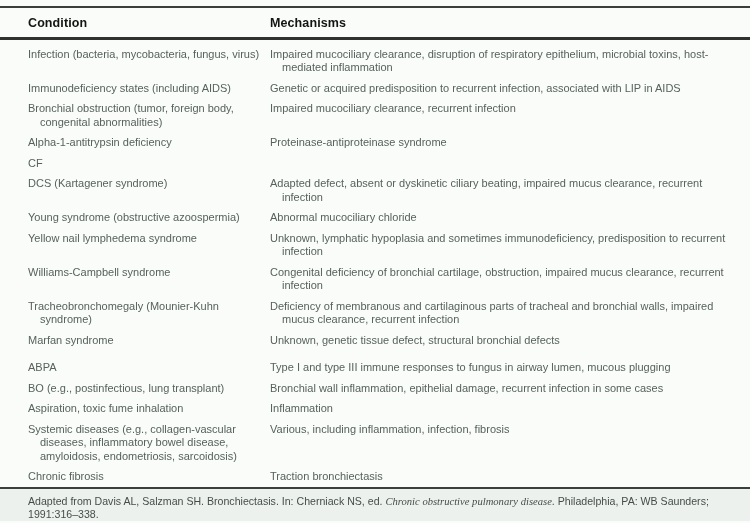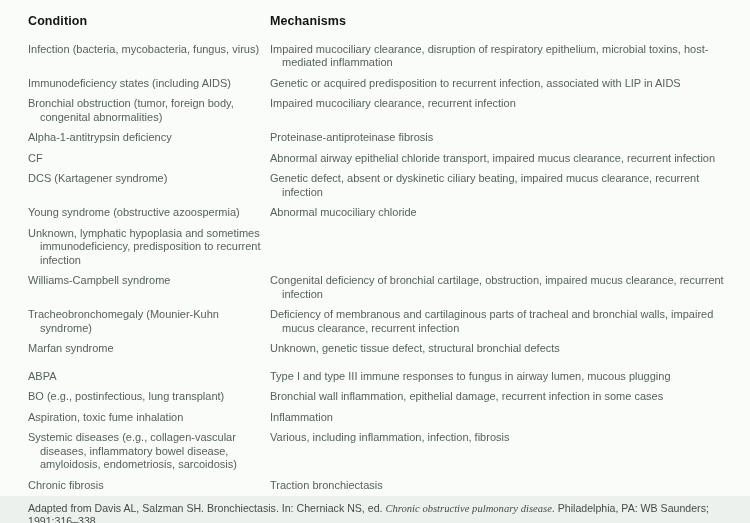--- a/index.html
+++ b/index.html
@@ -108,39 +108,39 @@
     <div class="cell mechanism">Genetic or acquired predisposition to recurrent infection, associated with LIP in AIDS</div>
   </div>
 
   <div class="grid-row body-row">
     <div class="cell condition">Bronchial obstruction (tumor, foreign body, congenital abnormalities)</div>
     <div class="cell mechanism">Impaired mucociliary clearance, recurrent infection</div>
   </div>
 
   <div class="grid-row body-row">
     <div class="cell condition">Alpha-1-antitrypsin deficiency</div>
-    <div class="cell mechanism">Proteinase-antiproteinase fibrosis</div>
+    <div class="cell mechanism">Proteinase-antiproteinase syndrome</div>
   </div>
 
   <div class="grid-row body-row">
     <div class="cell condition">CF</div>
-    <div class="cell mechanism">Abnormal airway epithelial chloride transport, impaired mucus clearance, recurrent infection</div>
   </div>
 
   <div class="grid-row body-row">
     <div class="cell condition">DCS (Kartagener syndrome)</div>
-    <div class="cell mechanism">Genetic defect, absent or dyskinetic ciliary beating, impaired mucus clearance, recurrent infection</div>
+    <div class="cell mechanism">Adapted defect, absent or dyskinetic ciliary beating, impaired mucus clearance, recurrent infection</div>
   </div>
 
   <div class="grid-row body-row">
     <div class="cell condition">Young syndrome (obstructive azoospermia)</div>
     <div class="cell mechanism">Abnormal mucociliary chloride</div>
   </div>
 
   <div class="grid-row body-row">
+    <div class="cell condition">Yellow nail lymphedema syndrome</div>
     <div class="cell mechanism">Unknown, lymphatic hypoplasia and sometimes immunodeficiency, predisposition to recurrent infection</div>
   </div>
 
   <div class="grid-row body-row">
     <div class="cell condition">Williams-Campbell syndrome</div>
     <div class="cell mechanism">Congenital deficiency of bronchial cartilage, obstruction, impaired mucus clearance, recurrent infection</div>
   </div>
 
   <div class="grid-row body-row">
     <div class="cell condition">Tracheobronchomegaly (Mounier-Kuhn syndrome)</div>

